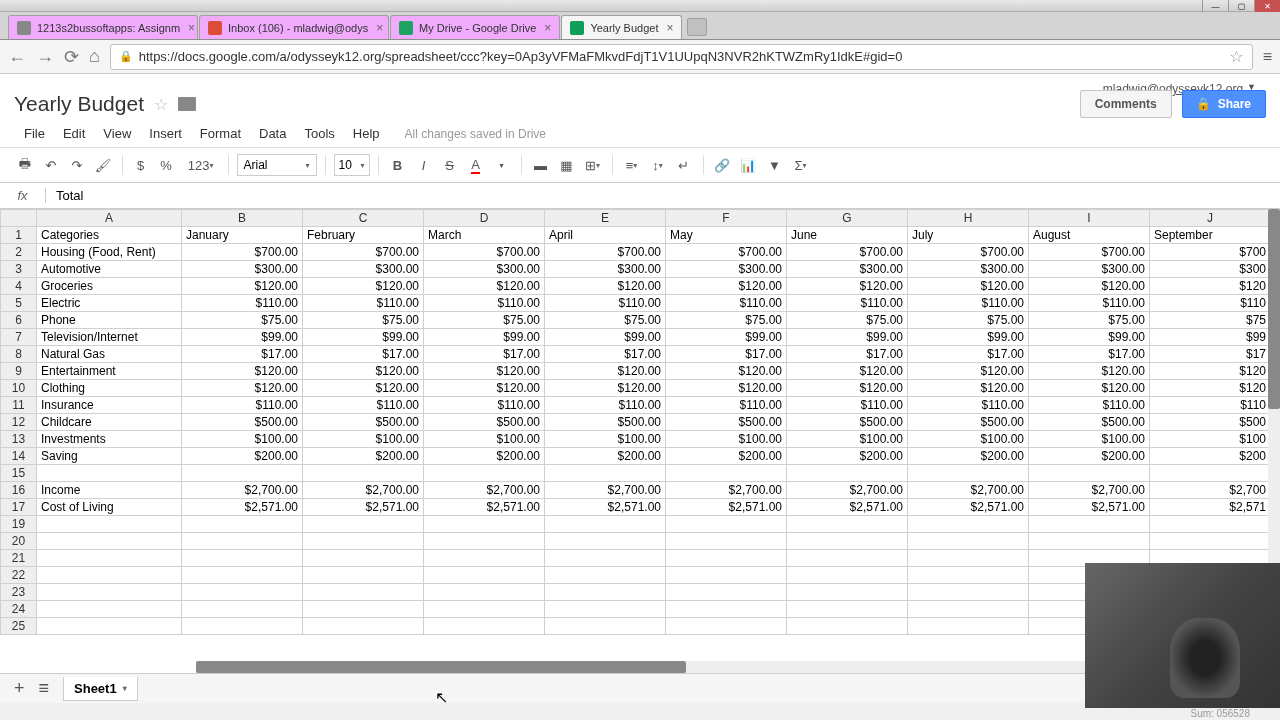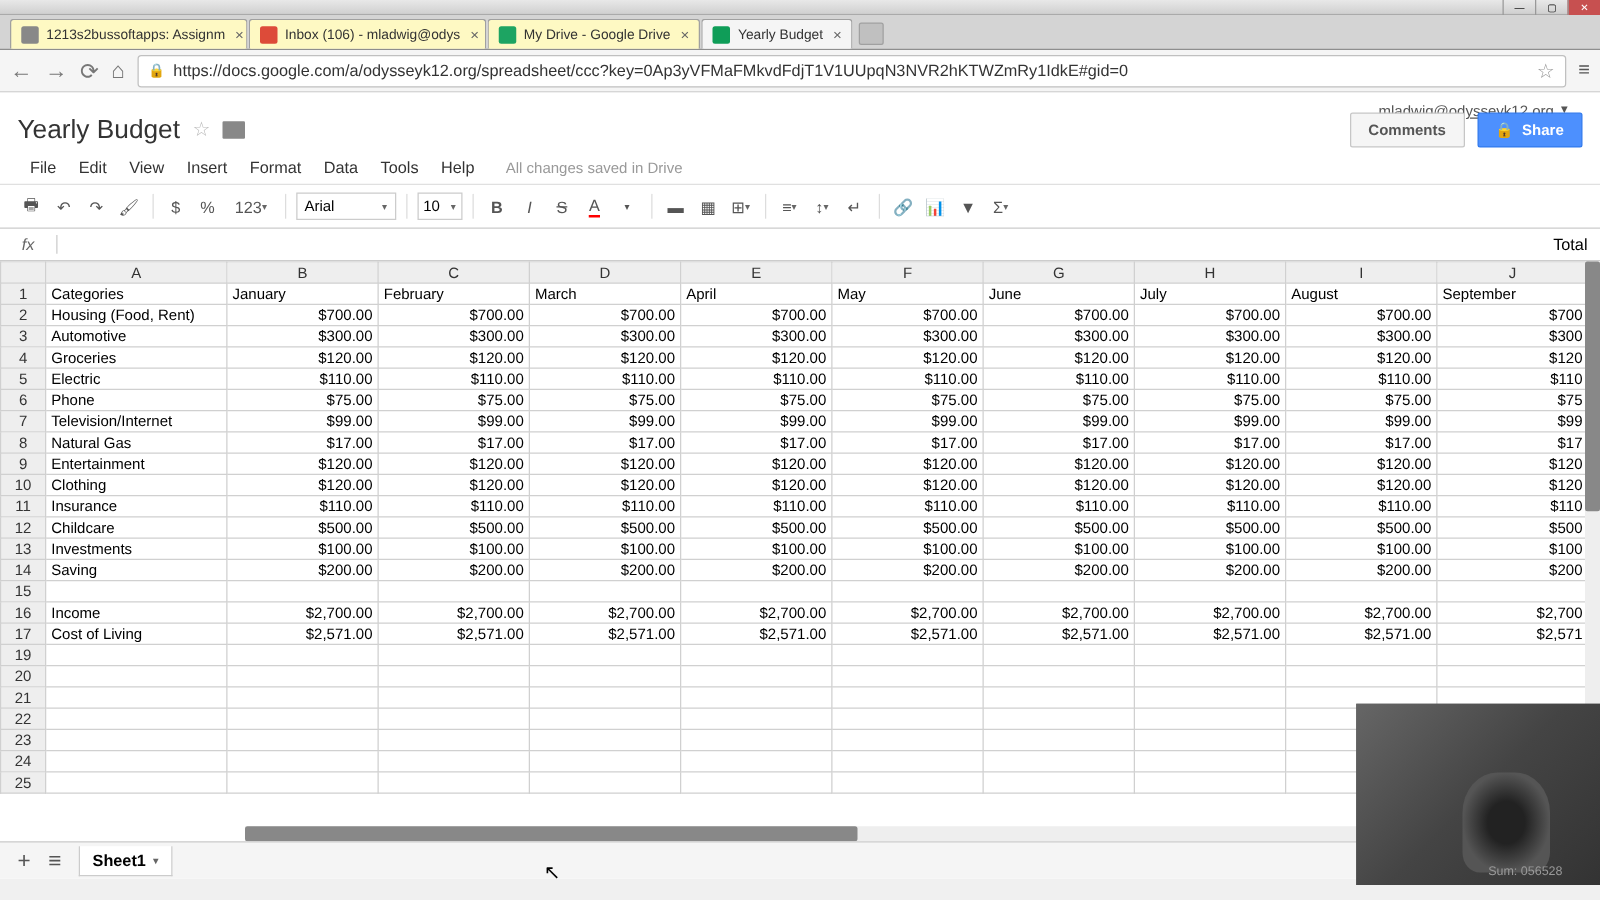--- a/index.html
+++ b/index.html
@@ -6,21 +6,21 @@
 body { width: 1280px; height: 720px; overflow: hidden; background: #f0f0f0; position: relative; }
 
 
 .window-chrome { height: 12px; background: linear-gradient(#e8e8e8, #d0d0d0); border-bottom: 1px solid #aaa; position: relative; }
 .window-controls { position: absolute; right: 0; top: 0; display: flex; height: 12px; }
 .window-btn { width: 26px; height: 12px; border-left: 1px solid #999; display: flex; align-items: center; justify-content: center; font-size: 8px; }
 .window-btn.close { background: #c75050; color: #fff; }
 
 
 .tab-strip { height: 28px; background: #d4d4d4; display: flex; align-items: flex-end; padding-left: 8px; border-bottom: 1px solid #8e8e8e; }
-.tab { height: 24px; display: flex; align-items: center; padding: 0 8px; font-size: 11px; color: #333; background: #fef9c3; border: 1px solid #a0a0a0; border-bottom: none; border-radius: 3px 3px 0 0; margin-right: 1px; max-width: 190px; overflow: hidden; white-space: nowrap; }
+.tab { height: 24px; display: flex; align-items: center; padding: 0 8px; font-size: 11px; color: #333; background: #f0abfc; border: 1px solid #a0a0a0; border-bottom: none; border-radius: 3px 3px 0 0; margin-right: 1px; max-width: 190px; overflow: hidden; white-space: nowrap; }
 .tab.active { background: #f5f5f5; }
 .tab .favicon { width: 14px; height: 14px; margin-right: 6px; background: #888; border-radius: 2px; flex-shrink: 0; }
 .tab .favicon.gmail { background: #dd4b39; }
 .tab .favicon.drive { background: #1da462; }
 .tab .favicon.sheets { background: #0f9d58; }
 .tab .tab-close { margin-left: 8px; color: #666; font-size: 12px; flex-shrink: 0; }
 .new-tab { width: 20px; height: 18px; background: #c0c0c0; border: 1px solid #a0a0a0; border-radius: 2px; margin-left: 4px; margin-bottom: 3px; }
 
 
 .nav-bar { height: 34px; background: #f5f5f5; display: flex; align-items: center; padding: 0 8px; gap: 10px; border-bottom: 1px solid #ccc; }
@@ -52,21 +52,21 @@
 .tb { width: 22px; height: 22px; display: flex; align-items: center; justify-content: center; color: #555; font-size: 13px; border-radius: 2px; }
 .tb.sep { width: 1px; height: 20px; background: #ddd; margin: 0 4px; }
 .tb.wide { width: auto; padding: 0 6px; }
 .font-sel { width: 80px; height: 22px; border: 1px solid #ccc; font-size: 12px; padding: 0 6px; display: flex; align-items: center; justify-content: space-between; }
 .size-sel { width: 36px; height: 22px; border: 1px solid #ccc; font-size: 12px; padding: 0 4px; display: flex; align-items: center; justify-content: space-between; }
 .dd-arrow { font-size: 8px; color: #666; }
 
 
 .formula-bar { display: flex; align-items: center; height: 26px; border-bottom: 1px solid #ccc; }
 .fx-label { width: 46px; text-align: center; font-style: italic; color: #666; font-size: 13px; border-right: 1px solid #ccc; }
-.fx-input { flex: 1; padding: 0 10px; font-size: 13px; text-align: right; }
+.fx-input { flex: 1; padding: 0 10px; font-size: 13px; }
 
 
 .sheet-wrap { position: relative; overflow: hidden; height: 464px; }
 table.sheet { border-collapse: collapse; table-layout: fixed; }
 table.sheet th, table.sheet td { border: 1px solid #d0d0d0; font-size: 12px; height: 17px; padding: 0 4px; white-space: nowrap; overflow: hidden; }
 table.sheet th { background: #eee; font-weight: normal; color: #333; text-align: center; }
 table.sheet th.corner { width: 36px; background: #eee; }
 table.sheet th.row-h { width: 36px; text-align: center; background: #eee; }
 table.sheet td.lbl { text-align: left; }
 table.sheet td.num { text-align: right; }
@@ -82,21 +82,21 @@
 
 
 .sheet-tabs { height: 30px; border-top: 1px solid #ccc; display: flex; align-items: center; padding: 0 14px; gap: 14px; background: #f5f5f5; }
 .st-btn { font-size: 18px; color: #555; }
 .sheet-tab { padding: 4px 10px; font-size: 13px; font-weight: bold; display: flex; align-items: center; gap: 6px; border: 1px solid #ccc; border-top: none; background: #fff; }
 
 
 .webcam { position: absolute; right: 0; bottom: 12px; width: 195px; height: 145px; background: #555; }
 .webcam .img { width: 100%; height: 100%; background: linear-gradient(135deg, #666 0%, #444 50%, #333 100%); position: relative; }
 .webcam .person { position: absolute; right: 40px; bottom: 10px; width: 70px; height: 80px; background: radial-gradient(ellipse at center, #222 30%, #555 70%); border-radius: 40% 40% 20% 20%; }
-.status-bar { position: absolute; right: 0; bottom: 16px; height: 14px; font-size: 10px; color: #999; padding-right: 30px; display: flex; align-items: center; }
+.status-bar { position: absolute; right: 0; bottom: 0; height: 14px; font-size: 10px; color: #999; padding-right: 30px; display: flex; align-items: center; }
 
 
 .cursor { position: absolute; left: 435px; top: 688px; font-size: 16px; color: #000; z-index: 100; pointer-events: none; }
 </style>
 </head>
 <body>
 
 <div class="window-chrome">
   <div class="window-controls">
     <div class="window-btn">—</div>

